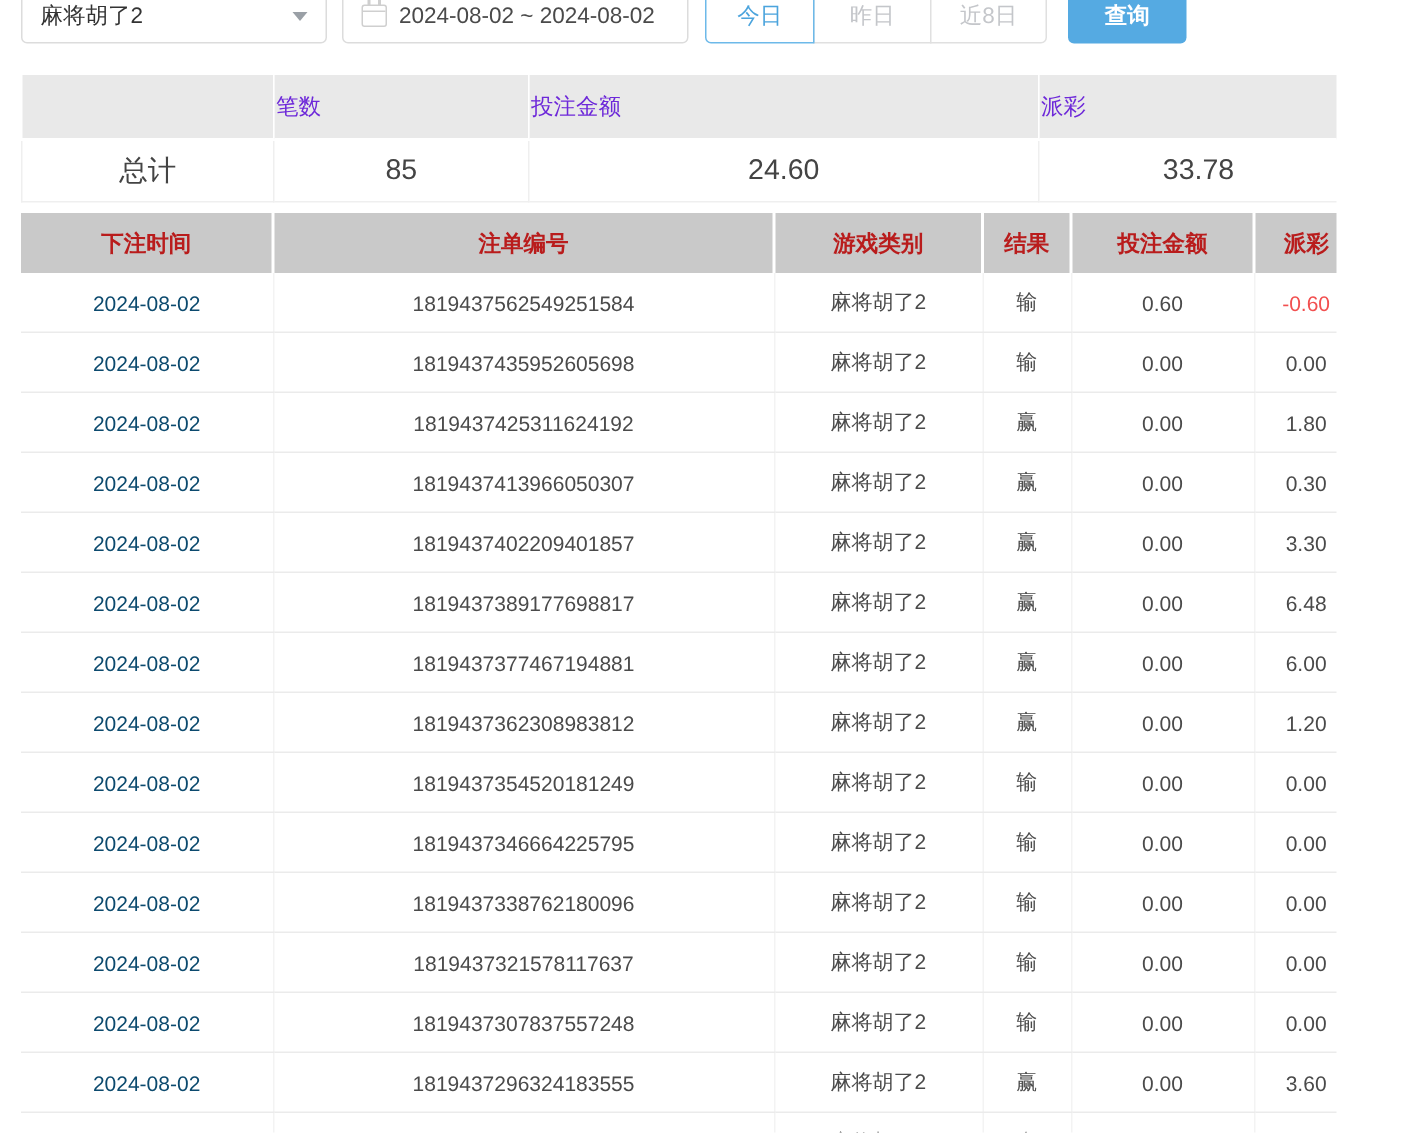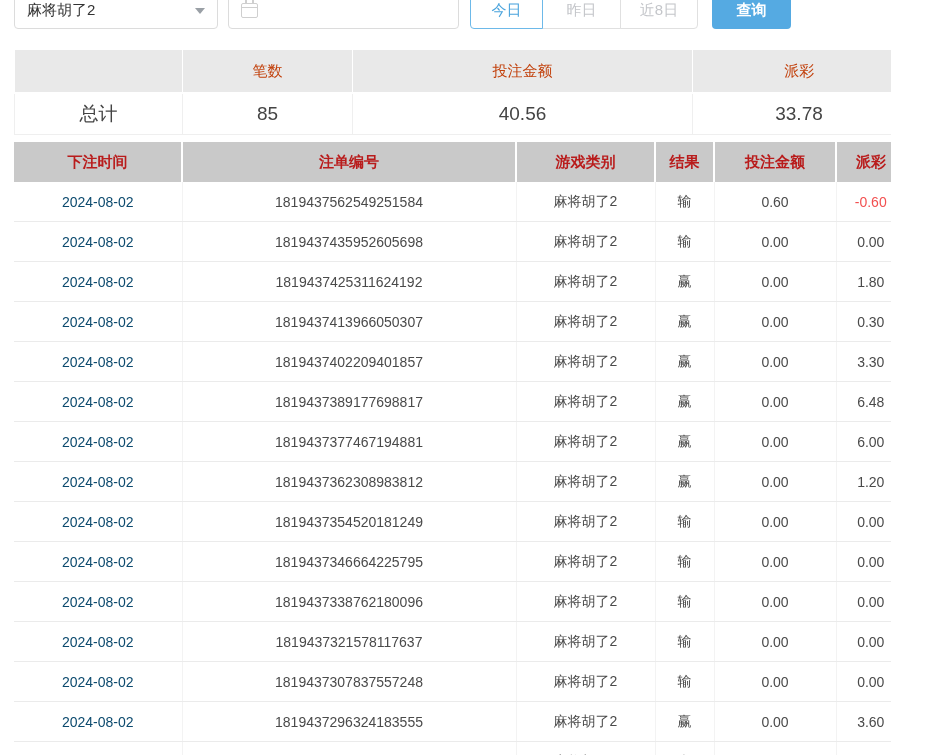--- a/index.html
+++ b/index.html
@@ -24,21 +24,21 @@
         font-size:15px;padding:0;margin-left:-1px;cursor:pointer;font-family:inherit;}
   .qbtn:first-child{margin-left:0;border-radius:4px 0 0 4px;}
   .qbtn:last-child{border-radius:0 4px 4px 0;}
   .qbtn.active{border-color:#6db9e9;color:#4ba4dd;position:relative;z-index:2;}
   .search-btn{position:absolute;left:712px;top:-8px;width:79px;height:37px;border:none;border-radius:4px;
         background:#55aae2;color:#fff;font-size:15px;font-weight:bold;cursor:pointer;font-family:inherit;}
 
   
   .summary{position:absolute;left:14px;top:50px;width:891px;border-collapse:collapse;table-layout:fixed;}
   .summary col.c1{width:168px}.summary col.c2{width:170px}.summary col.c3{width:340px}.summary col.c4{width:213px}
-  .summary th{height:40px;background:#e9e9e9;color:#c2410c;font-weight:normal;font-size:15px;text-align:center;
+  .summary th{height:40px;background:#e9e9e9;color:#6d28d9;font-weight:normal;font-size:15px;text-align:left;
               border-left:1px solid #fff;border-bottom:2px solid #fff;}
   .summary th:first-child{border-left:none;}
   .summary td{height:38px;background:#fff;color:#444;font-size:19px;text-align:center;
               border:1px solid #efefef;}
 
   
   .records{position:absolute;left:14px;top:142px;width:891px;border-collapse:collapse;table-layout:fixed;}
   .records col.c1{width:168px}.records col.c2{width:334px}.records col.c3{width:139px}
   .records col.c4{width:59px}.records col.c5{width:122px}.records col.c6{width:69px}
   .records th{height:38px;background:#c9c9c9;color:#b91c1c;font-weight:bold;font-size:15px;text-align:center;
@@ -65,20 +65,21 @@
 
 <div class="app">
 
   <div class="toolbar">
     <div class="ctl game-select">
       <span>麻将胡了2</span>
       <span class="caret"></span>
     </div>
     <div class="ctl date-input">
       <span class="cal-icon"></span>
+      <span>2024-08-02 ~ 2024-08-02</span>
     </div>
     <div class="btn-group">
         <button class="qbtn active" style="width: 73px;">今日</button>
         <button class="qbtn" style="width: 79px;">昨日</button>
         <button class="qbtn" style="width: 78px;">近8日</button>
       </div>
     <button class="search-btn">查询</button>
   </div>
 
   <table class="summary">
@@ -93,21 +94,21 @@
         <th></th>
         <th>笔数</th>
         <th>投注金额</th>
         <th>派彩</th>
       </tr>
     </thead>
     <tbody>
       <tr>
         <td>总计</td>
         <td>85</td>
-        <td>40.56</td>
+        <td>24.60</td>
         <td>33.78</td>
       </tr>
     </tbody>
   </table>
 
   <table class="records">
     <colgroup>
         <col class="c1">
         <col class="c2">
         <col class="c3">

